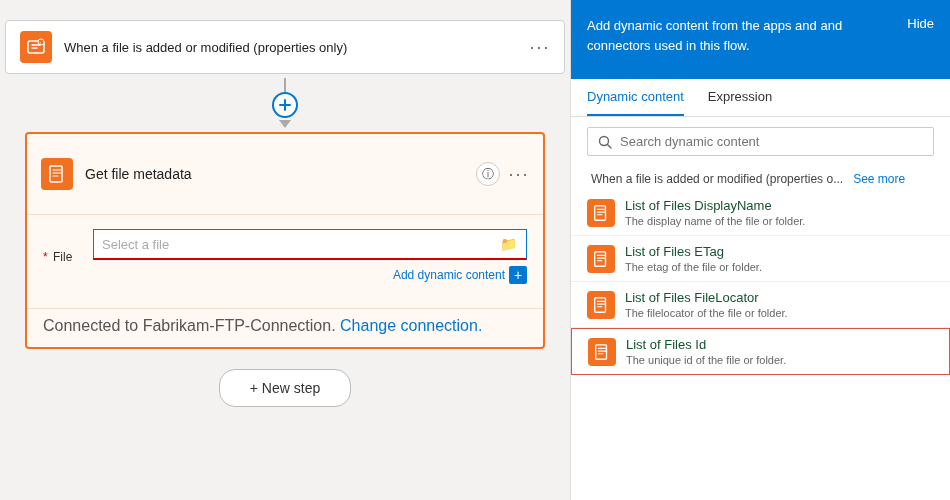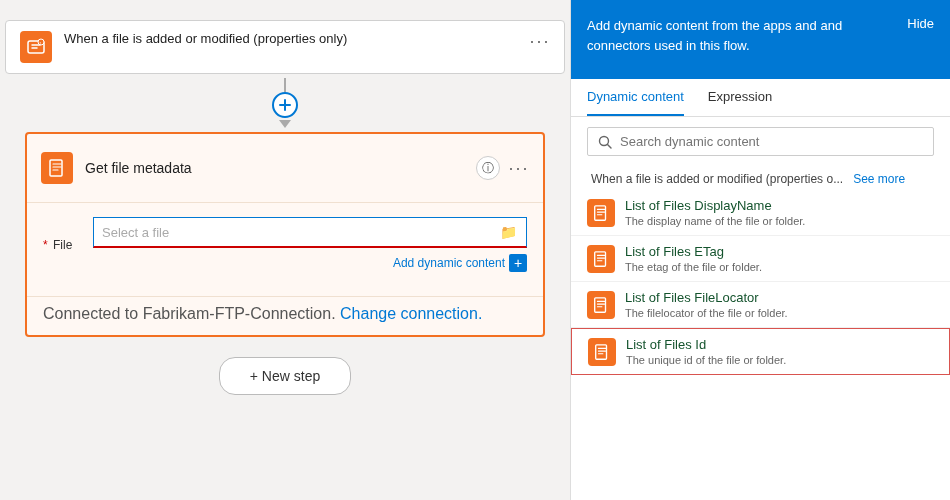--- a/index.html
+++ b/index.html
@@ -23,21 +23,21 @@
       padding-top: 20px;
     }
 
     
     .step-card {
       width: 560px;
       background: #fff;
       border: 1px solid #d0d0d0;
       border-radius: 4px;
       display: flex;
-      align-items: flex-start;
+      align-items: center;
       padding: 10px 14px;
       position: relative;
     }
 
     .step-card .step-icon {
       width: 32px;
       height: 32px;
       background: #f37021;
       border-radius: 4px;
       display: flex;
@@ -104,21 +104,21 @@
       width: 520px;
       background: #fff8f3;
       border: 2px solid #f37021;
       border-radius: 4px;
       overflow: hidden;
     }
 
     .step-card-active .step-header {
       display: flex;
       align-items: center;
-      padding: 18px 14px;
+      padding: 24px 14px;
       border-bottom: 1px solid #f0e0d0;
     }
 
     .step-card-active .step-header .step-icon {
       width: 32px;
       height: 32px;
       background: #f37021;
       border-radius: 4px;
       display: flex;
       align-items: center;

